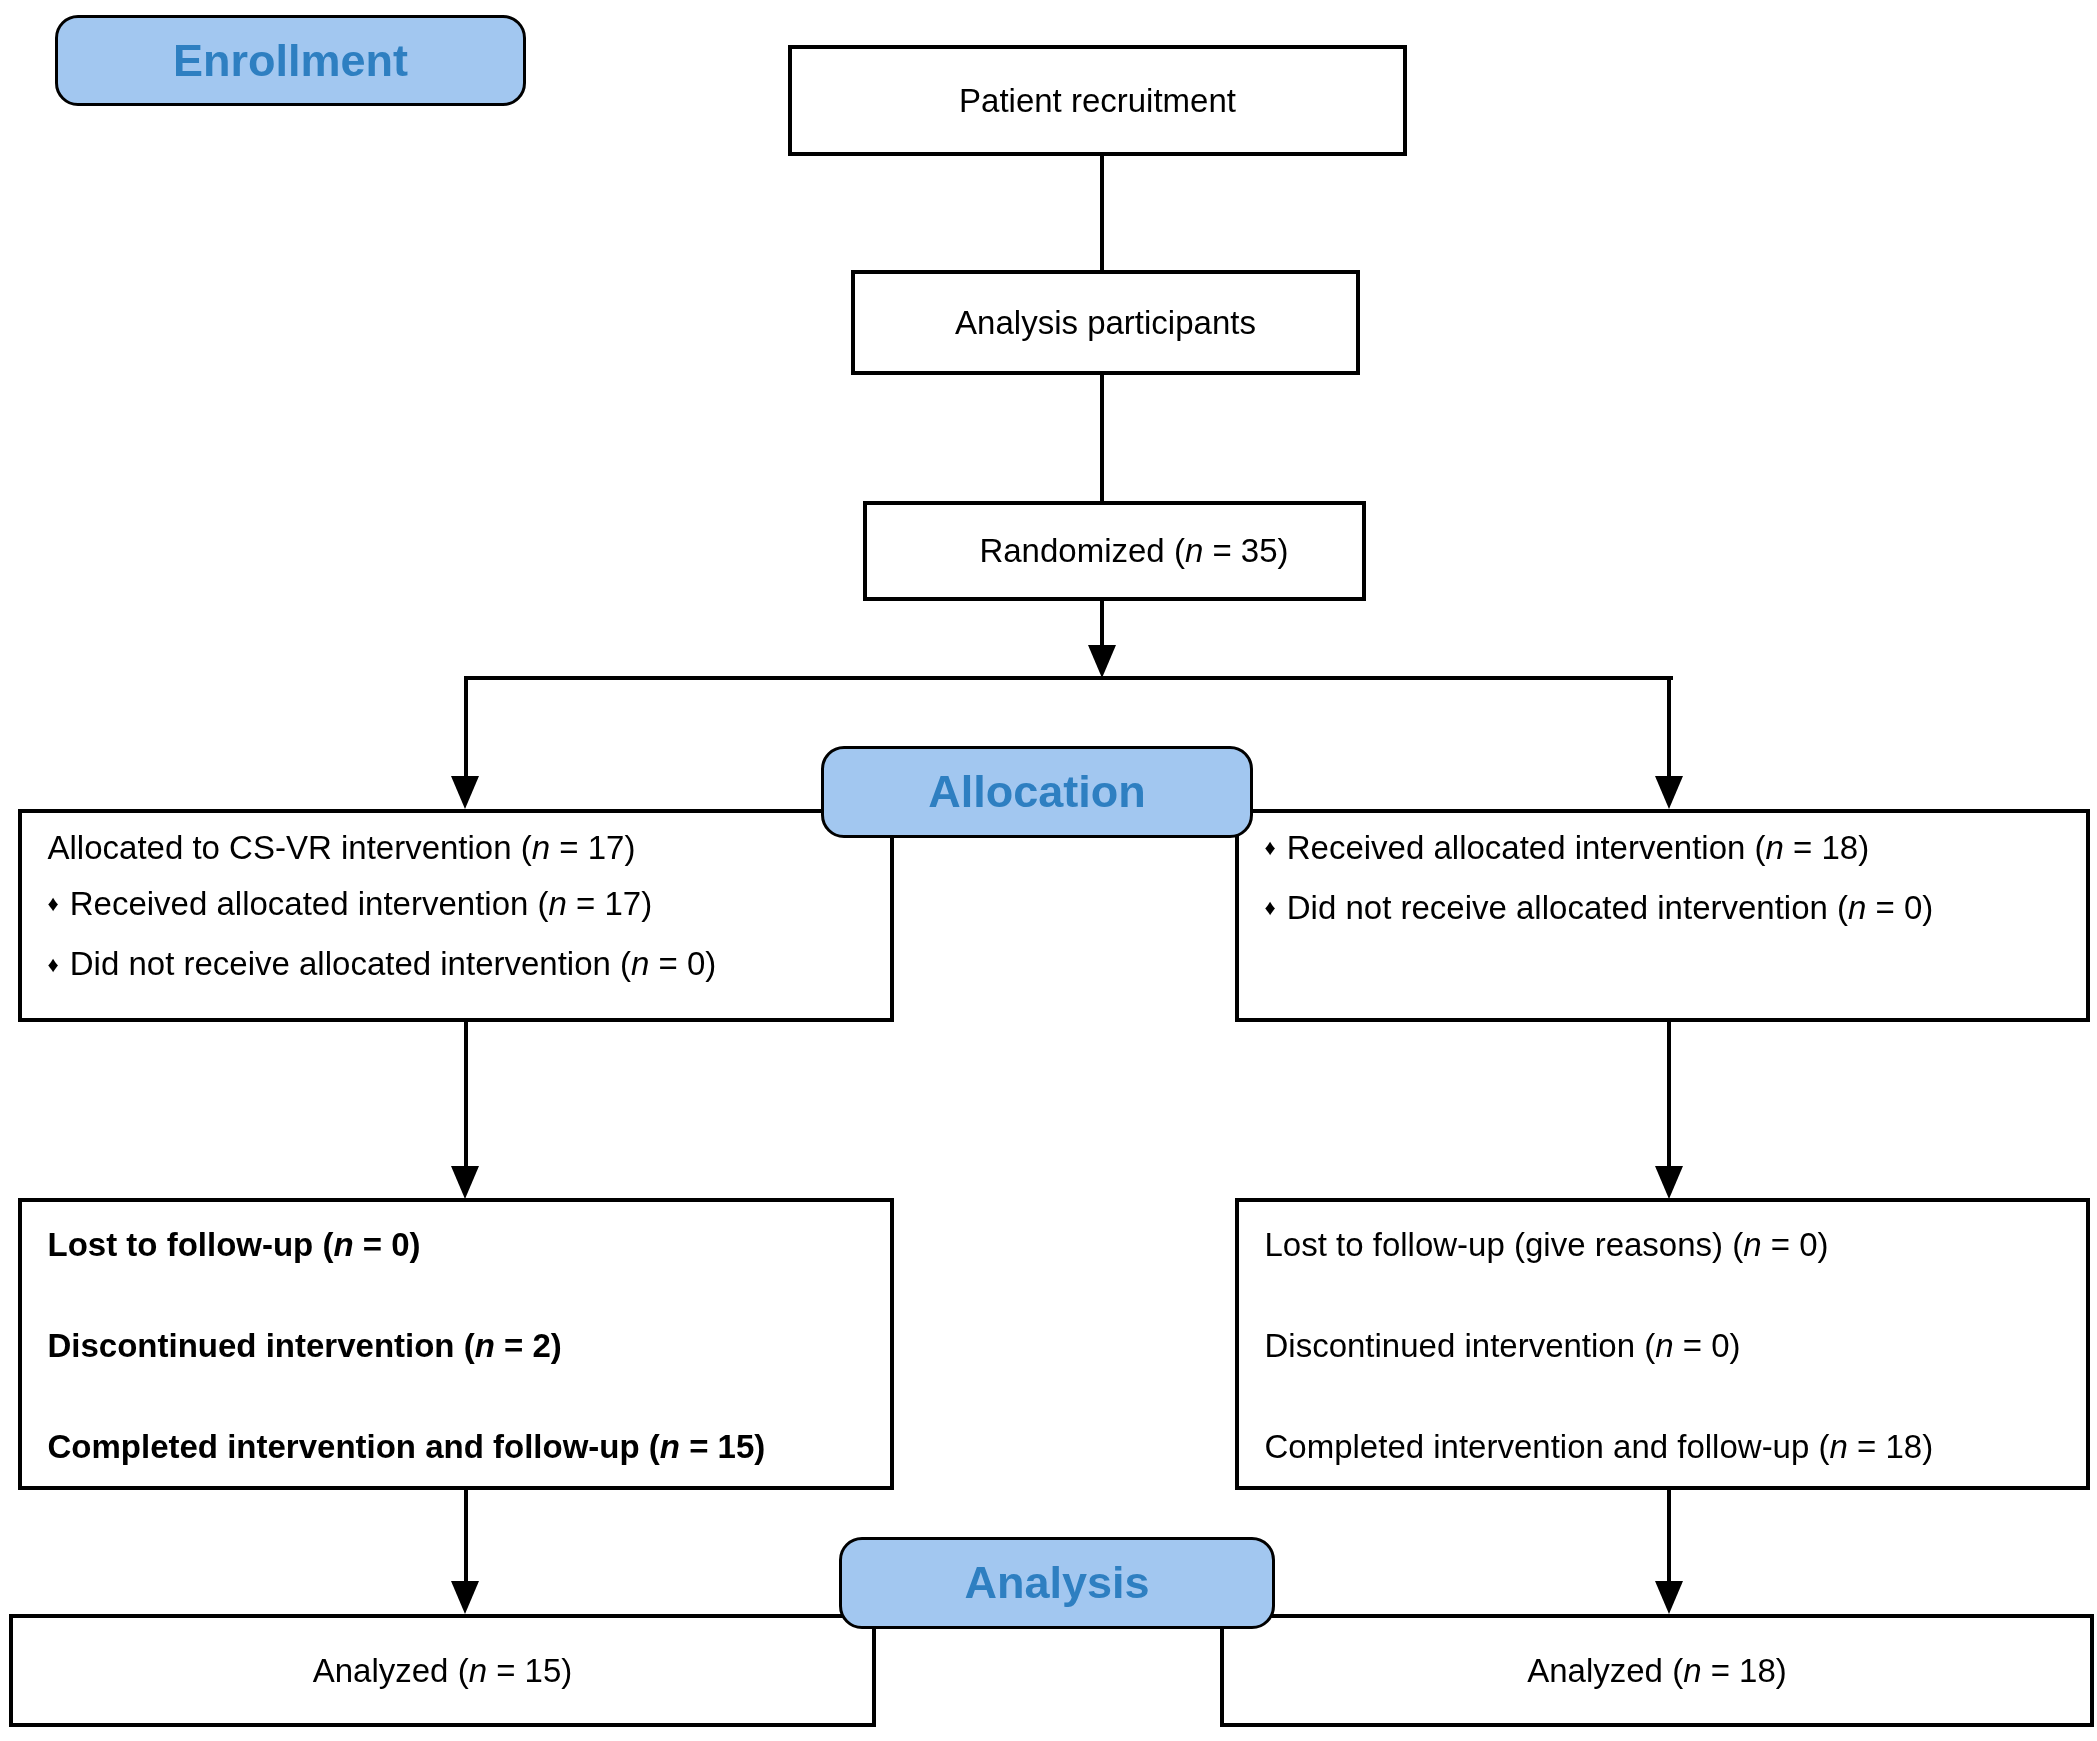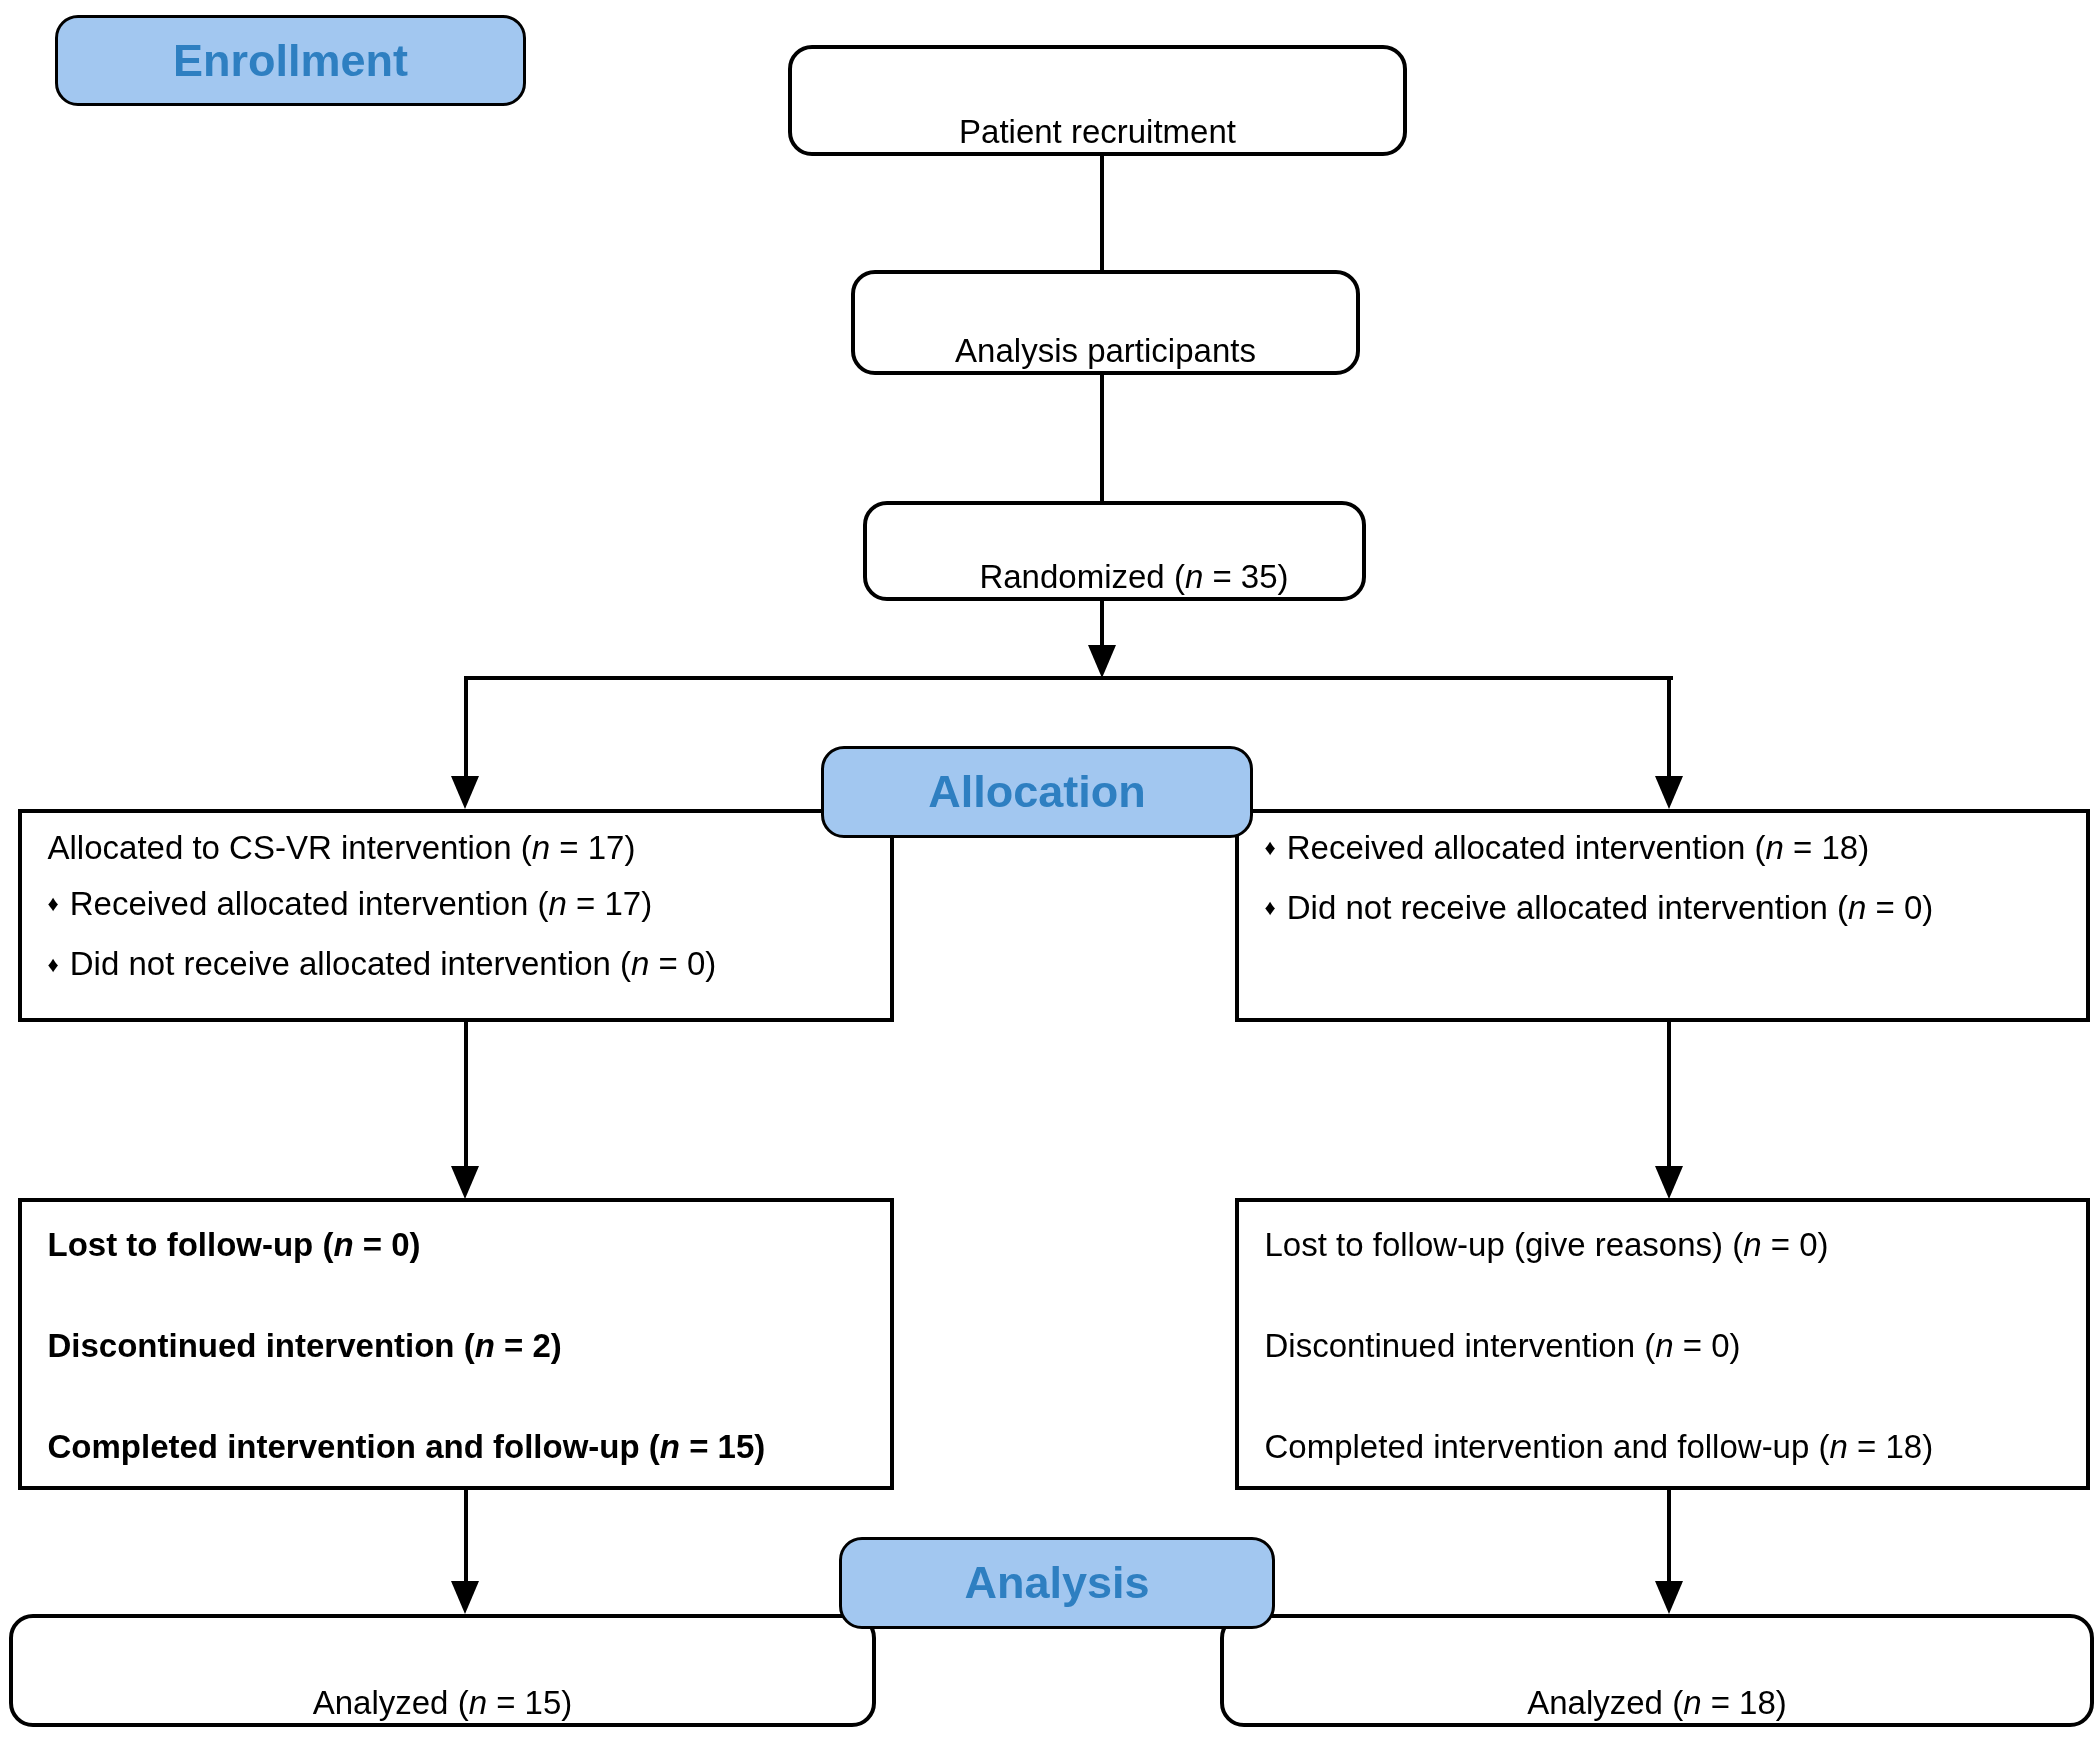--- a/index.html
+++ b/index.html
@@ -1,21 +1,21 @@
 <!DOCTYPE html>
 <html style="font-size:9.7px"><head>
 <meta charset="utf-8">
 <style>
   html,body{margin:0;padding:0;background:#ffffff;}
   body{width:2097px;height:1742px;position:relative;font-family:"Liberation Sans","DejaVu Sans",sans-serif;}
   .canvas{position:absolute;left:0;top:0;width:2097px;height:1742px;background:#fff;overflow:hidden;}
 
   
   .fbox{position:absolute;background:#ffffff;border:4.3px solid #000;box-sizing:border-box;color:#000;}
-  .fbox.center{display:flex;align-items:flex-end;justify-content:center;text-align:center;border-radius:24px;}
+  .fbox.center{display:flex;align-items:center;justify-content:center;text-align:center;}
   .ftext{font-size:33px;line-height:40px;color:#000;}
 
   
   .lines{padding:14.6px 12px 0 25.5px;}
   .lines .line{font-size:33px;line-height:40px;margin-bottom:16.4px;white-space:nowrap;}
   .lines.wide .line{margin-bottom:61px;}
   .bullet{font-size:22px;margin-right:11px;position:relative;top:-3.6px;}
 
   
   .stage{position:absolute;background:#A2C7F0;border:3.6px solid #000;border-radius:23px;

